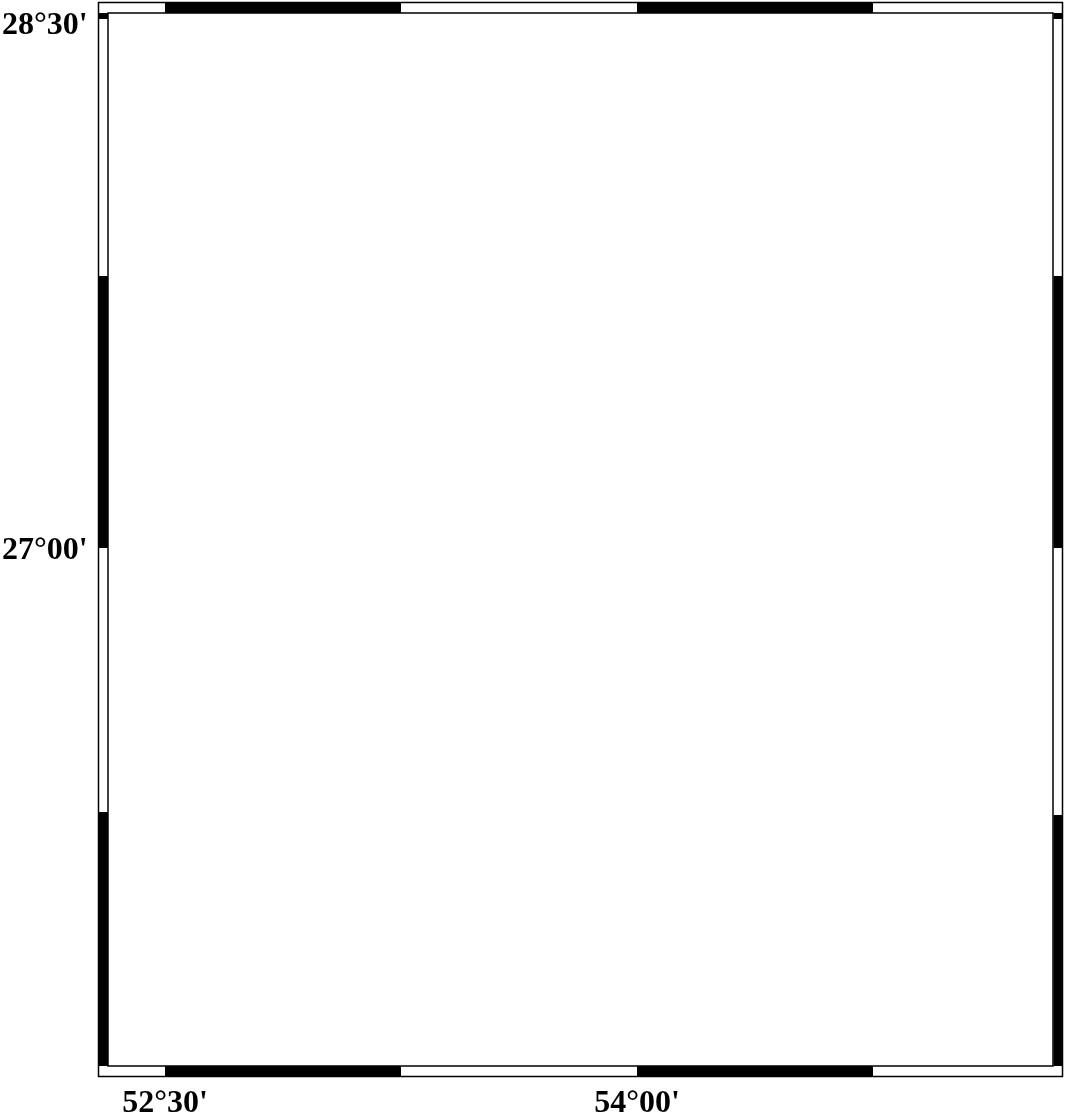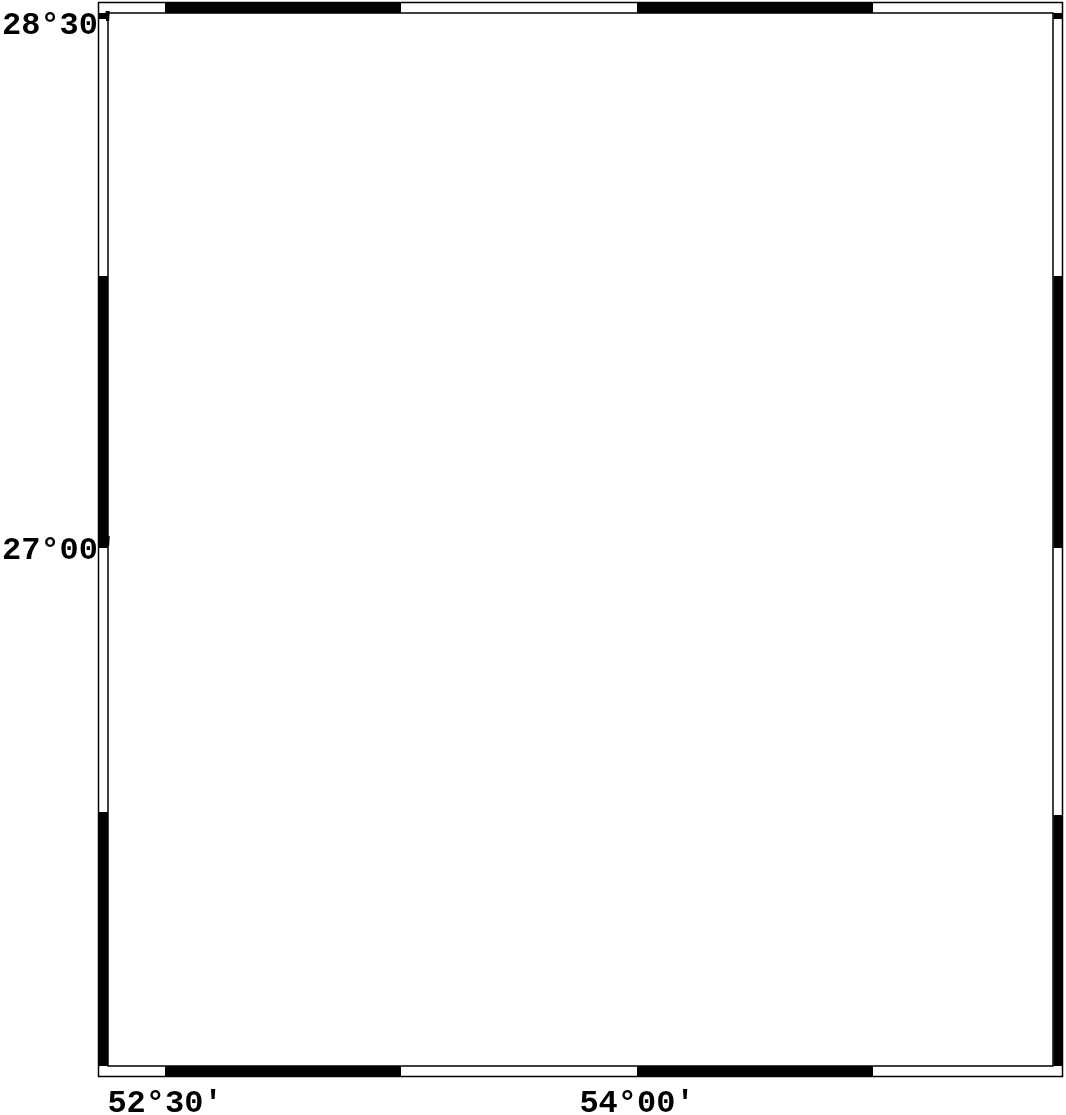--- a/index.html
+++ b/index.html
@@ -1,17 +1,17 @@
 <!DOCTYPE html>
 <html style="--sea: #58b0f7; --coast: #181868; --road: #3a3a3a; --grid: rgba(255,255,255,0.55);"><head>
 <meta charset="utf-8">
 <style>
   html,body{margin:0;padding:0;background:#ffffff;}
   .stage{position:relative;width:1066px;height:1115px;background:#fff;overflow:hidden;
-         font-family:Liberation Mono, monospace;}
+         font-family:Liberation Serif, serif;}
   svg{position:absolute;left:0;top:0;}
   .sea{fill:var(--sea,#58b0f7);stroke:var(--coast,#181868);stroke-width:2;}
   .island{fill:#ffffff;stroke:var(--coast,#181868);stroke-width:2;}
   .road{fill:none;stroke:var(--road,#3a3a3a);stroke-width:1.4;stroke-linejoin:round;stroke-linecap:round;}
   .dashed{fill:none;stroke:#000;stroke-width:2.2;stroke-dasharray:13 8;stroke-linejoin:round;}
   .gridline{stroke:var(--grid,rgba(255,255,255,0.55));stroke-width:1.6;}
   .frame-band{fill:#ffffff;stroke:#000;stroke-width:1.5;}
   .frame-inner{fill:none;stroke:#000;stroke-width:1.5;}
   .frame-black{fill:#000;}
   .maplabel{font-weight:bold;font-size:32px;fill:#000;}

